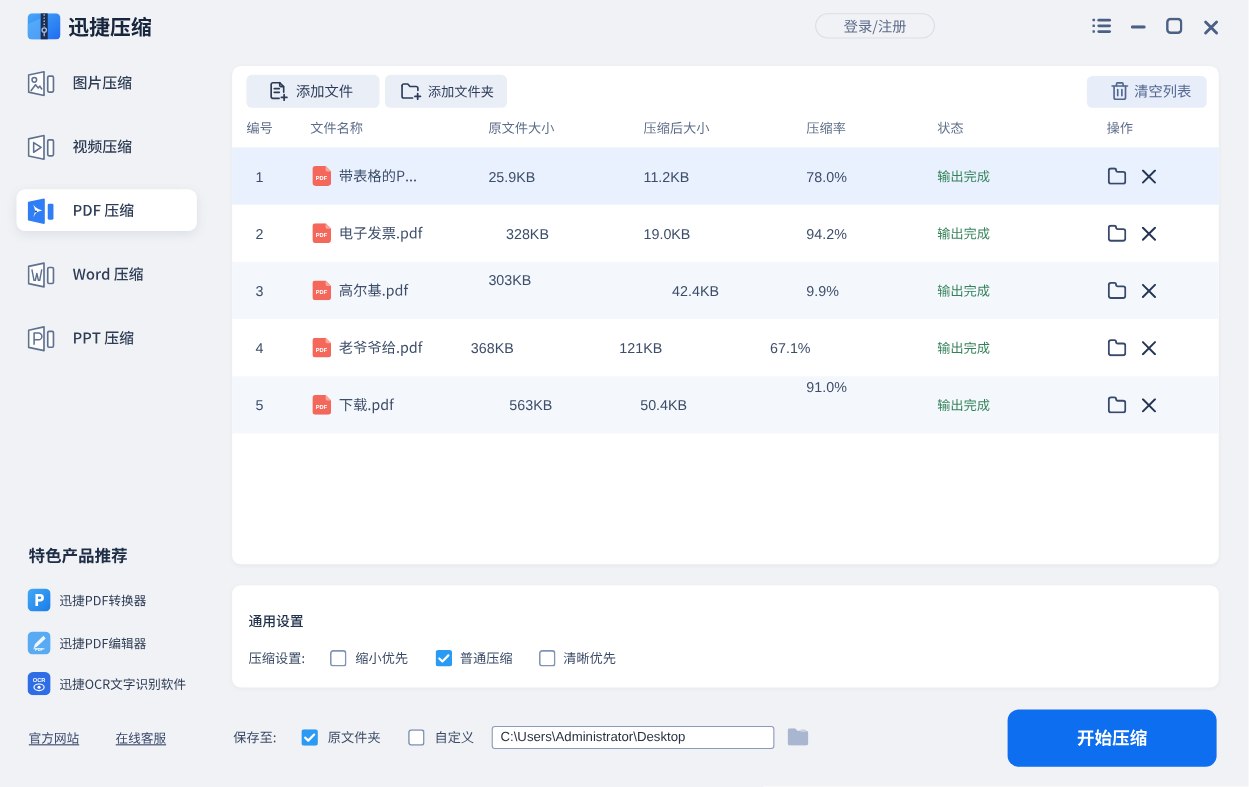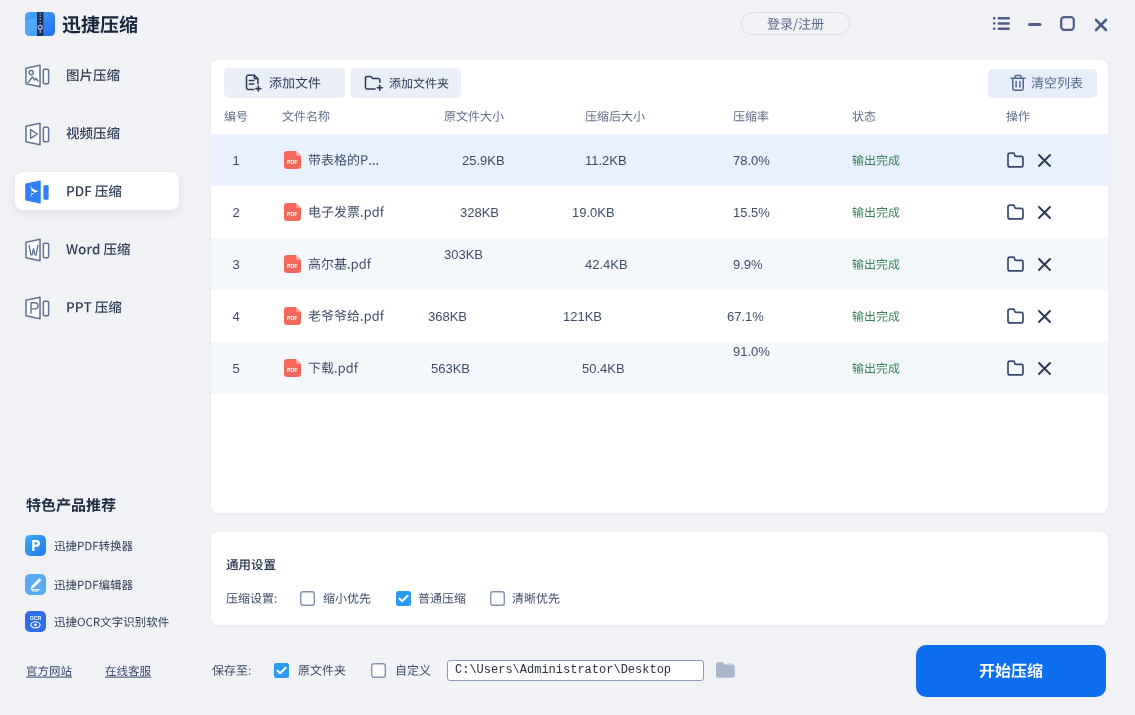--- a/index.html
+++ b/index.html
@@ -12,39 +12,39 @@
 <div class="abs" style="left:15px;top:172px;width:164px;height:38px;background:#fff;border-radius:8px;box-shadow:0 3px 10px rgba(60,90,140,0.12)"></div>
 <div class="abs" style="left:741px;top:12px;width:109px;height:23px;border:1px solid #d9dde6;border-radius:12px"></div>
 <div class="abs" style="left:224px;top:68px;width:121px;height:30px;background:#e9eef7;border-radius:5px"></div>
 <div class="abs" style="left:350px;top:68px;width:111px;height:30px;background:#e9eef7;border-radius:5px"></div>
 <div class="abs" style="left:988px;top:69px;width:109px;height:29px;background:#e7edf9;border-radius:5px"></div>
 <div class="abs" style="left:211px;top:134px;width:897px;height:52px;background:#e8f1fd"></div>
 <div class="abs" style="left:211px;top:238px;width:897px;height:52px;background:#f4f8fd"></div>
 <div class="abs" style="left:211px;top:342px;width:897px;height:52px;background:#f4f8fd"></div>
 <div class="abs" style="left:916px;top:645px;width:190px;height:52px;background:#0d6eef;border-radius:10px"></div>
 <div class="abs" style="left:447px;top:660px;width:257px;height:21px;background:#fff;border:1px solid #8a9ab8;border-radius:3px"></div>
-<div class="abs" style="left:455px;top:663px;font-size:12px;color:#2a3142;font-family:Liberation Mono, monospace">C:\Users\Administrator\Desktop</div>
+<div class="abs" style="left:455px;top:663px;font-size:12px;color:#2a3142;font-family:Liberation Sans, sans-serif">C:\Users\Administrator\Desktop</div>
 <div class="cell" style="left:224px;top:153px;width:24px;text-align:center">1</div>
-<div class="cell" style="left:462px;top:153px">25.9KB</div>
+<div class="cell" style="left:444px;top:153px">25.9KB</div>
 <div class="cell" style="left:585px;top:153px">11.2KB</div>
 <div class="cell" style="left:733px;top:153px">78.0%</div>
 <div class="cell" style="left:224px;top:205px;width:24px;text-align:center">2</div>
 <div class="cell" style="left:460px;top:205px">328KB</div>
-<div class="cell" style="left:572px;top:205px">19.0KB</div>
-<div class="cell" style="left:733px;top:205px">15.5%</div>
+<div class="cell" style="left:585px;top:205px">19.0KB</div>
+<div class="cell" style="left:733px;top:205px">94.2%</div>
 <div class="cell" style="left:224px;top:257px;width:24px;text-align:center">3</div>
 <div class="cell" style="left:444px;top:247px">303KB</div>
-<div class="cell" style="left:585px;top:257px">42.4KB</div>
+<div class="cell" style="left:611px;top:257px">42.4KB</div>
 <div class="cell" style="left:733px;top:257px">9.9%</div>
 <div class="cell" style="left:224px;top:309px;width:24px;text-align:center">4</div>
 <div class="cell" style="left:428px;top:309px">368KB</div>
 <div class="cell" style="left:563px;top:309px">121KB</div>
-<div class="cell" style="left:727px;top:309px">67.1%</div>
+<div class="cell" style="left:700px;top:309px">67.1%</div>
 <div class="cell" style="left:224px;top:361px;width:24px;text-align:center">5</div>
-<div class="cell" style="left:431px;top:361px">563KB</div>
+<div class="cell" style="left:463px;top:361px">563KB</div>
 <div class="cell" style="left:582px;top:361px">50.4KB</div>
 <div class="cell" style="left:733px;top:344px">91.0%</div>
 <svg style="position:absolute;left:25px;top:12px" width="30" height="24" viewBox="0 0 30 24">
 <defs>
       <linearGradient id="lgA" x1="0" y1="0" x2="1" y2="1">
 <stop offset="0" stop-color="#49a8f8"></stop>
         <stop offset="1" stop-color="#1e6cf0"></stop>
       </linearGradient>
     </defs>
 <rect x="0" y="0" width="30" height="24" rx="4.5" fill="url(#lgA)"></rect>

